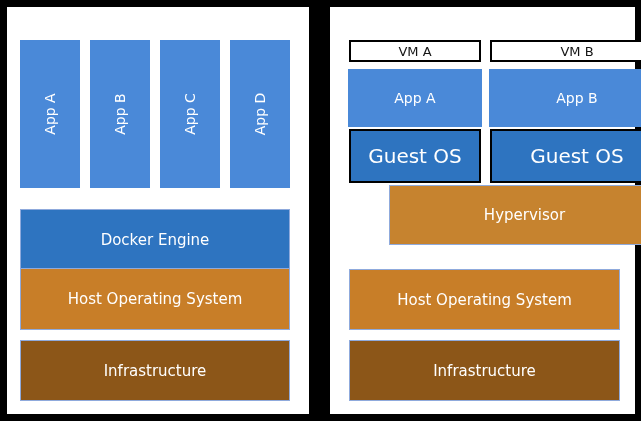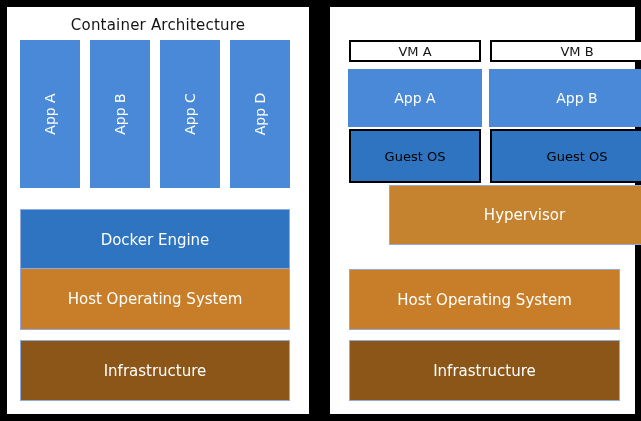--- a/index.html
+++ b/index.html
@@ -49,30 +49,29 @@
   .vm-app{
     position:absolute;top:29px;left:-1px;right:-1px;height:58px;
     background:var(--app_blue);
     display:flex;align-items:center;justify-content:center;
     color:#fff;font-size:14px;
   }
   .vm-guest{
     position:absolute;top:89px;left:0;right:0;height:54px;
     background:var(--engine_blue);border:2px solid #000;box-sizing:border-box;
     display:flex;align-items:center;justify-content:center;
-    color:#000000;font-size:13px;
+    color:#ffffff;font-size:20px;
   }
 </style>
 </head>
 <body>
 
 <div class="canvas">
 
   <section class="panel left">
-    <h2 class="panel-title">Container Architecture</h2>
 
     <div class="apps-row">
       <div class="app-box">
         <span class="vtext">App A</span>
       </div>
       <div class="app-box">
         <span class="vtext">App B</span>
       </div>
       <div class="app-box">
         <span class="vtext">App C</span>

